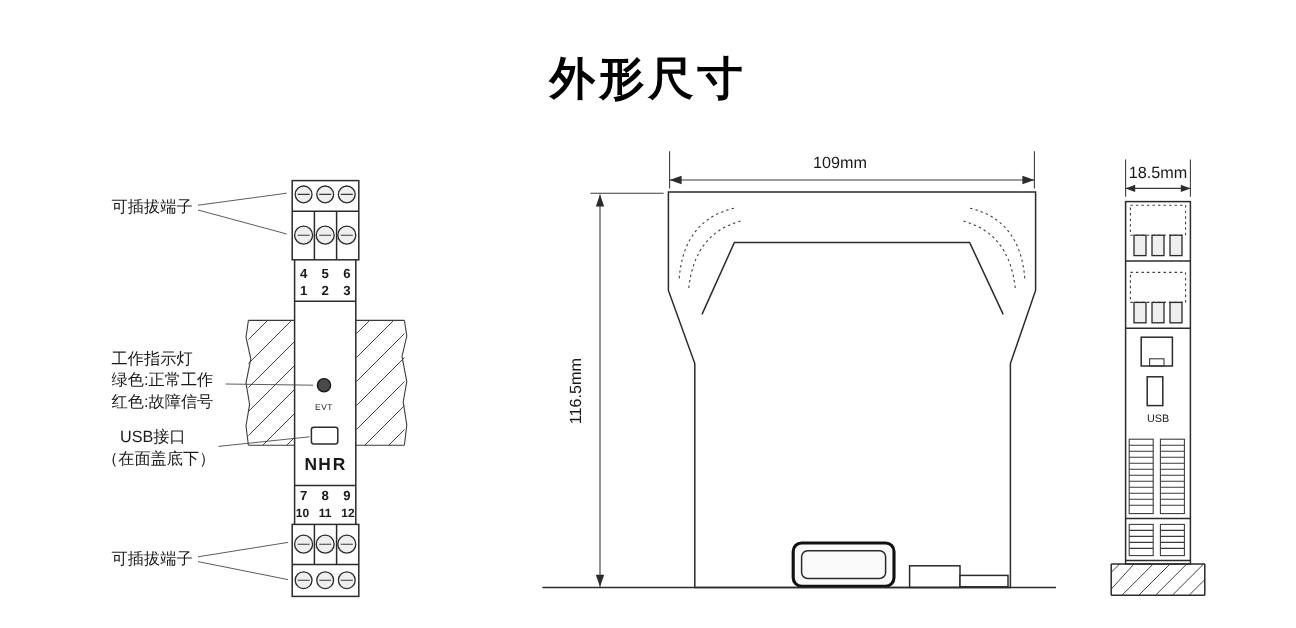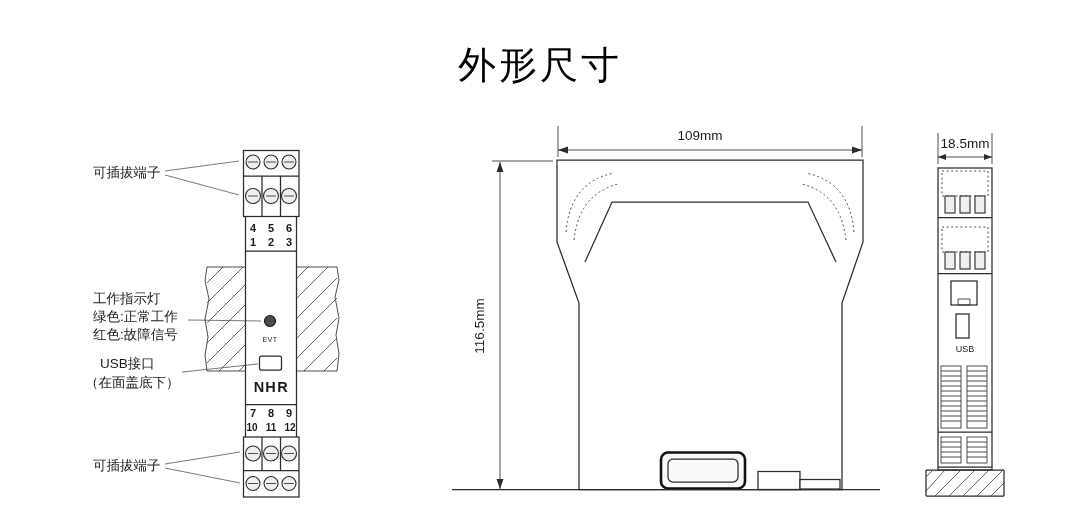--- a/index.html
+++ b/index.html
@@ -1,20 +1,20 @@
 <!DOCTYPE html>
 <html><head>
 <meta charset="utf-8">
 <style>
   * { box-sizing: border-box; }
   html,body { margin:0; padding:0; background:#ffffff; }
   body { font-family:"Liberation Sans", sans-serif; }
   .page { position:relative; width:1080px; height:523px; background:#fff; overflow:hidden; }
   .title { position:absolute; top:40px; left:0; width:100%; margin:0; text-align:center;
-           font-size:38px; font-weight:normal; letter-spacing:3px; color:#000;
+           font-size:38px; font-weight:bold; letter-spacing:3px; color:#000;
            font-family:"Liberation Sans", sans-serif; }
   svg.drawing { position:absolute; left:0; top:0; }
   svg text { font-family:"Liberation Sans", sans-serif; fill:#1a1a1a; }
   .ln     { stroke:#2b2b2b; stroke-width:1.25; fill:none; }
   .lnw    { stroke:#2b2b2b; stroke-width:1.25; fill:#ffffff; }
   .thin   { stroke:#3a3a3a; stroke-width:0.9; fill:none; }
   .thick  { stroke:#111111; stroke-width:2.6; fill:#fafafa; }
   .dotted { stroke-dasharray:2 2.6; }
   .hatch  { stroke:#3a3a3a; stroke-width:0.8; fill:none; }
   .leader { stroke:#555555; stroke-width:0.8; fill:none; }

